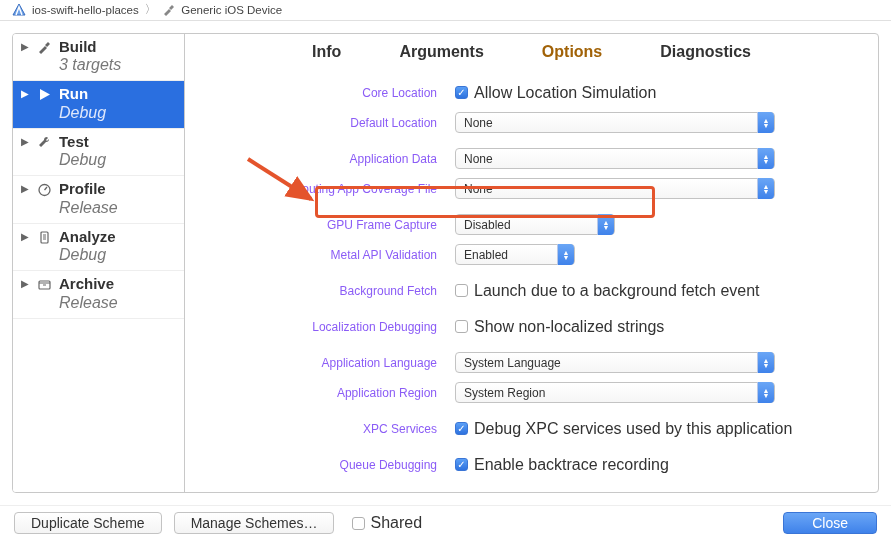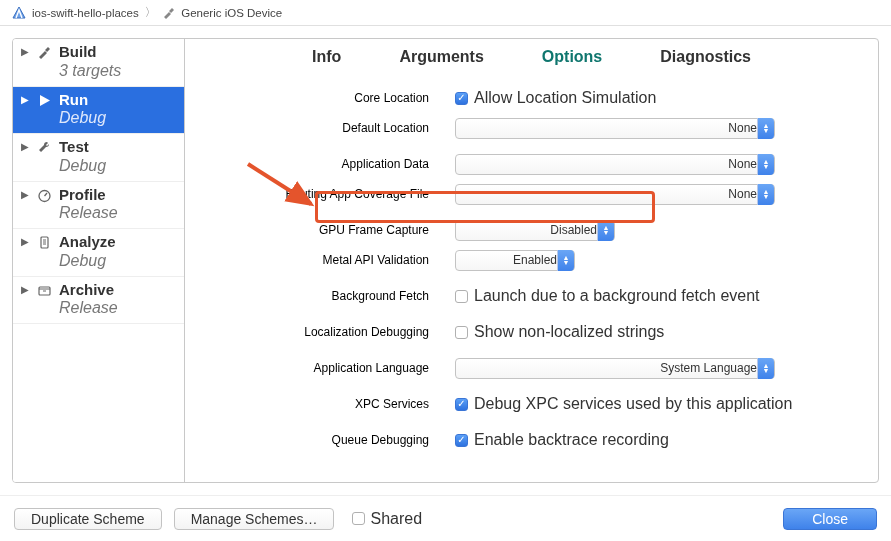--- a/index.html
+++ b/index.html
@@ -81,48 +81,48 @@
     display:flex;
     justify-content:center;
     align-items:flex-end;
     gap: 46px;
     font-size:16px;
     border-bottom:1px solid transparent;
     padding-top:8px;
     font-weight:bold;
   }
   .tabbar .tab { color:#333; padding: 4px 6px; cursor:pointer; }
-  .tabbar .tab.active { color:#0f766e; }
+  .tabbar .tab.active { color:#a16207; }
   .form-area {
     flex:1;
     padding: 10px 20px 10px 0;
     position: relative;
   }
   .row {
     display:flex;
     align-items:center;
     margin: 4px 0;
     height: 26px;
   }
   .row .lbl {
     width: 270px;
     text-align:right;
-    padding-right: 26px;
-    color:#000000;
+    padding-right: 18px;
+    color:#8b5cf6;
   }
   .row .ctl {
     flex:1;
     display:flex;
     align-items:center;
     gap:6px;
   }
   .select {
     display:flex;
     align-items:center;
-    justify-content:flex-end;
+    justify-content:space-between;
     height:21px;
     border:1px solid #c3c3c3;
     border-radius:4px;
     background: linear-gradient(#fff,#f6f6f6);
     font-size:12px;
     padding: 0 0 0 8px;
     cursor:pointer;
     min-width: 120px;
   }
   .select .caret {
@@ -385,20 +385,29 @@
           <div class="row" style="margin-top:10px">
               <span class="lbl">Application Language</span>
             <span class="ctl">
                 <span class="select wide">
                   <span>System Language</span>
                   <span class="caret">▲<br>▼</span>
                 </span>
               </span>
             </div>
 
+          <div class="row">
+              <span class="lbl">Application Region</span>
+            <span class="ctl">
+                <span class="select wide">
+                  <span>System Region</span>
+                  <span class="caret">▲<br>▼</span>
+                </span>
+              </span>
+            </div>
 
           <div class="row" style="margin-top:10px">
               <span class="lbl">XPC Services</span>
             <span class="ctl">
                 <span class="checkbox checked"></span>
                 <span class="cb-text">Debug XPC services used by this application</span>
               </span>
             </div>
 
           <div class="row" style="margin-top:10px">

